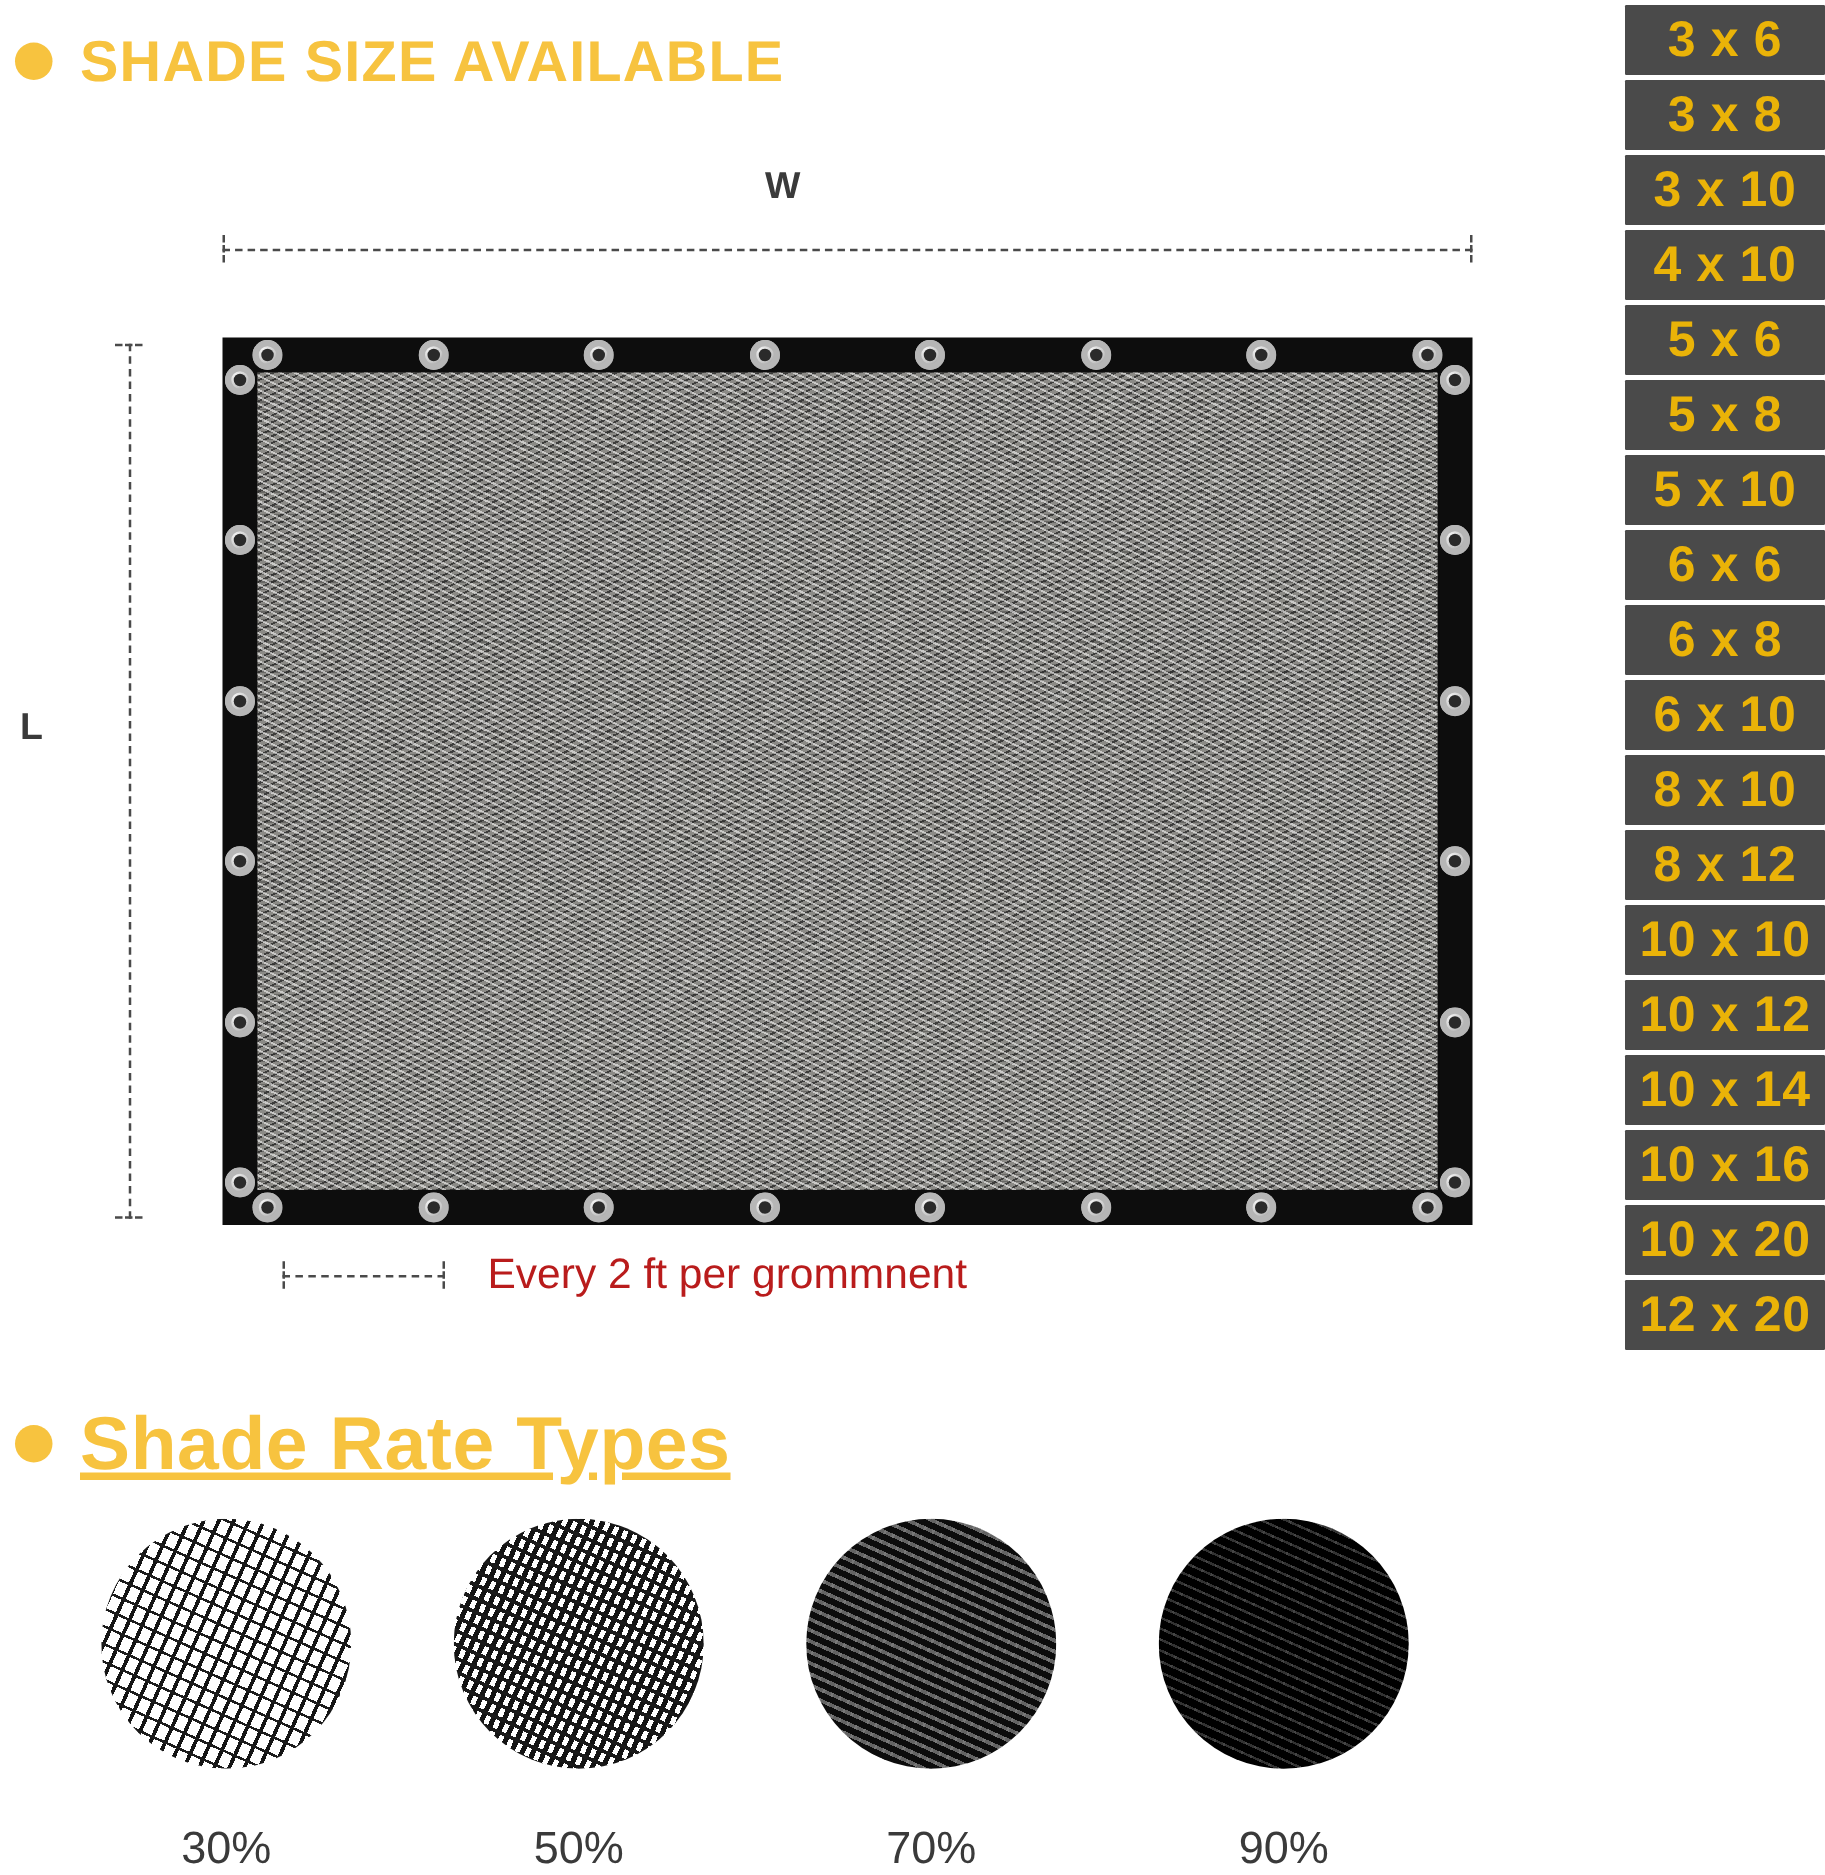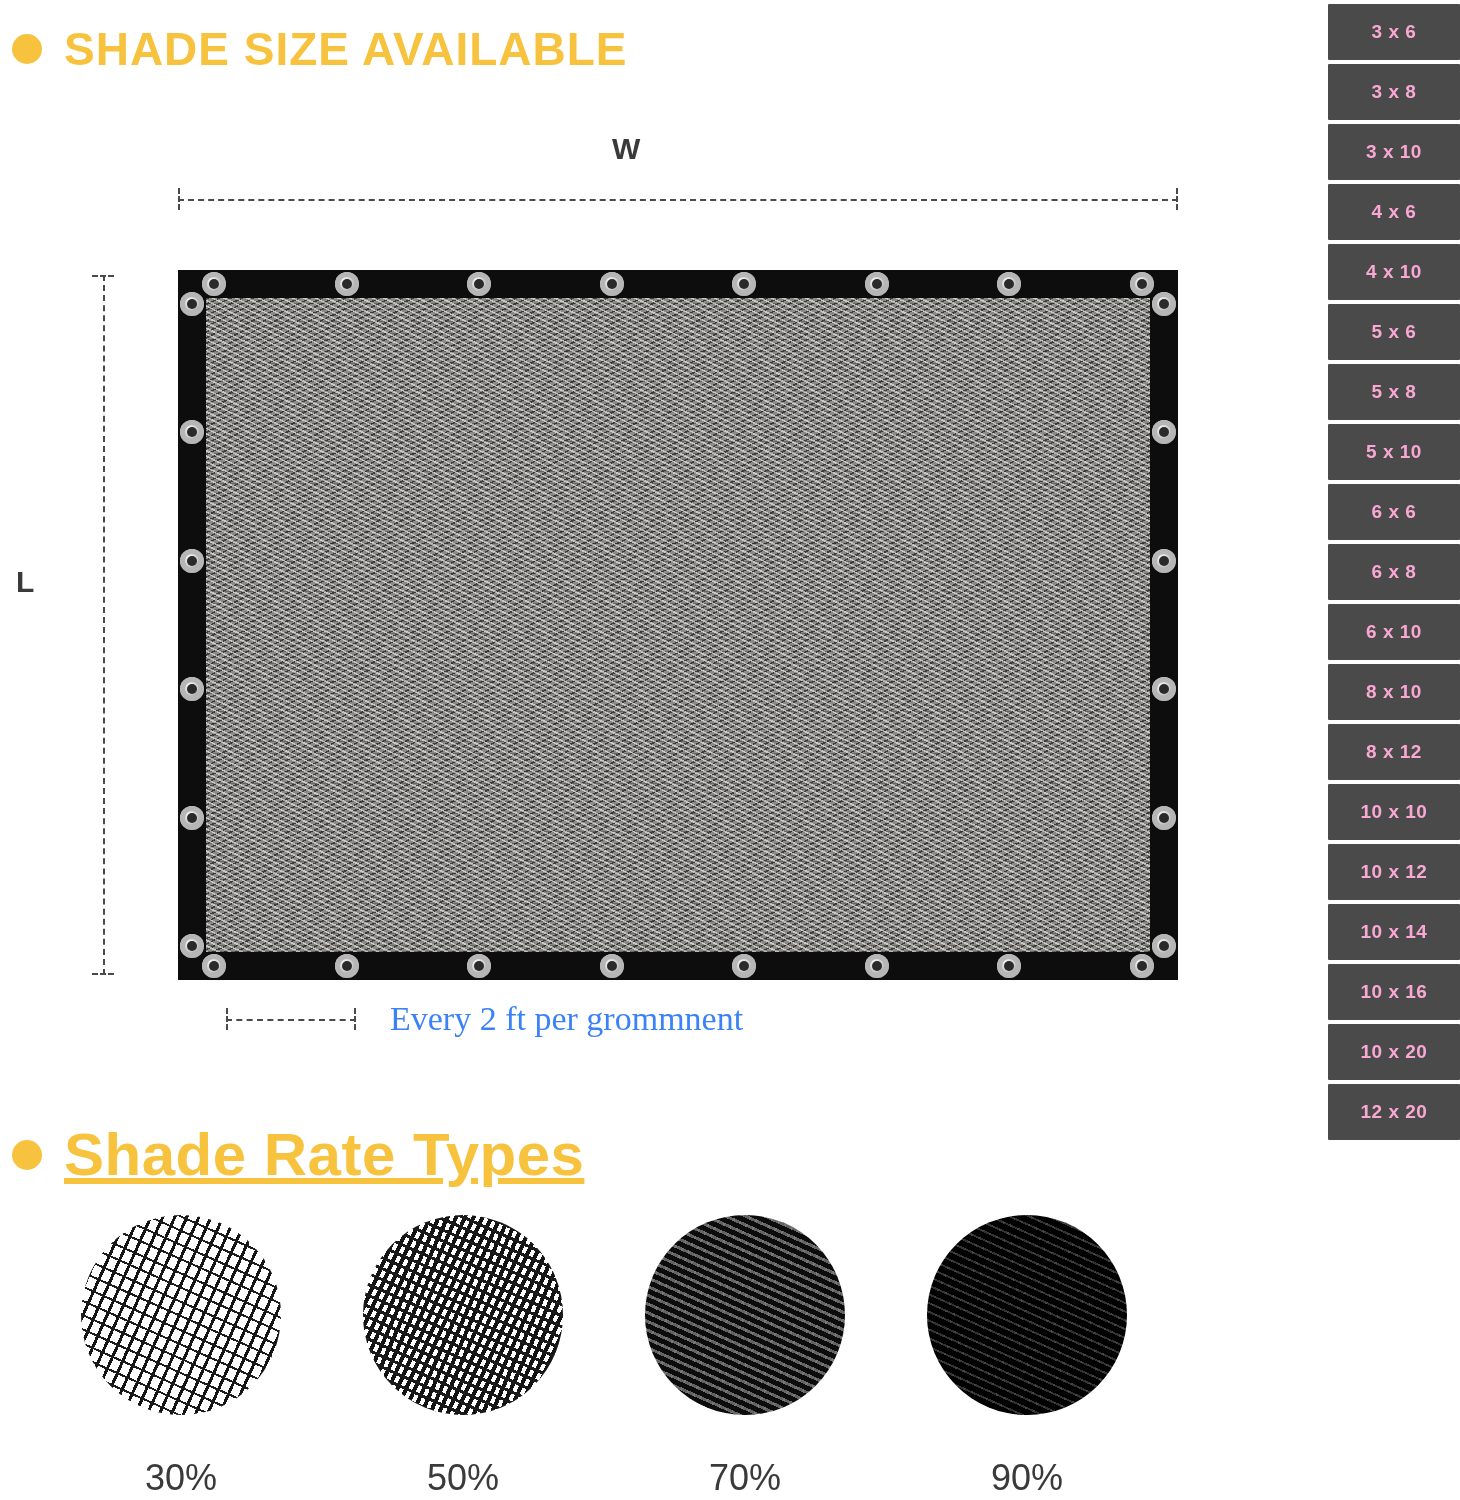--- a/index.html
+++ b/index.html
@@ -32,25 +32,25 @@
     height: 1500px;
     display: flex;
     flex-direction: column;
     justify-content: flex-start;
     align-items: flex-end;
     padding-top: 4px;
   }
 
   
   .size-chip {
-    width: 132px;
+    width: 160px;
     height: 56px;
     background: #4a4a4a;
-    color: #f9a8d4;
-    font-size: 19px;
+    color: #eab308;
+    font-size: 40px;
     font-weight: bold;
     letter-spacing: 0.5px;
     display: flex;
     align-items: center;
     justify-content: center;
     margin-bottom: 4px;
     border-radius: 1px;
     font-family: "Liberation Sans", sans-serif;
   }
 
@@ -212,22 +212,22 @@
   }
   #grommet-note .mini-dim .tick-l,
   #grommet-note .mini-dim .tick-r {
     position: absolute; top: 0; width: 0; height: 22px;
     border-left: 2px dashed #4a4a4a;
   }
   #grommet-note .mini-dim .tick-l { left: 0; }
   #grommet-note .mini-dim .tick-r { right: 0; }
   #grommet-note-text {
     font-size: 34px;
-    color: #3b82f6;
-    font-family: Liberation Serif, serif;
+    color: #b91c1c;
+    font-family: Liberation Sans, sans-serif;
   }
 
   
   #rates {
     position: absolute;
     left: 40px; top: 1215px;
     width: 1130px;
     display: flex;
     gap: 0;
   }
@@ -368,21 +368,20 @@
           <div class="rate-label">90%</div>
         </div>
       </div>
 
   </div>
 
   <div id="size-list">
       <div class="size-chip">3 x 6</div>
       <div class="size-chip">3 x 8</div>
       <div class="size-chip">3 x 10</div>
-      <div class="size-chip">4 x 6</div>
       <div class="size-chip">4 x 10</div>
       <div class="size-chip">5 x 6</div>
       <div class="size-chip">5 x 8</div>
       <div class="size-chip">5 x 10</div>
       <div class="size-chip">6 x 6</div>
       <div class="size-chip">6 x 8</div>
       <div class="size-chip">6 x 10</div>
       <div class="size-chip">8 x 10</div>
       <div class="size-chip">8 x 12</div>
       <div class="size-chip">10 x 10</div>

